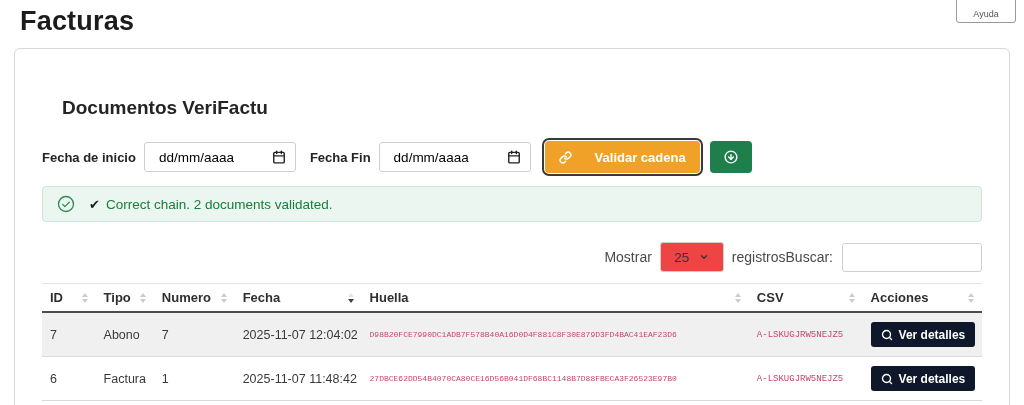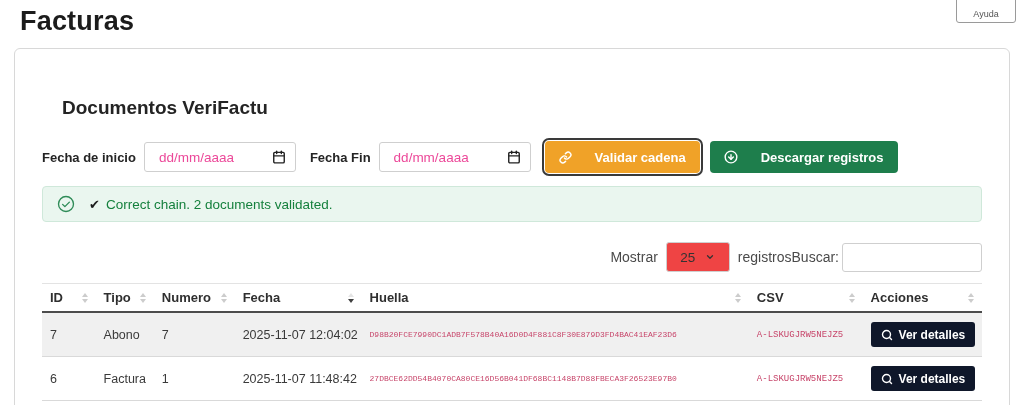--- a/index.html
+++ b/index.html
@@ -17,39 +17,39 @@
   .card { margin:11px 14px 0 14px; border:1px solid #d8d8d8; border-radius:6px;
     background:#fff; padding:0 27px; height:400px; }
 
   .panel-title { font-size:19px; font-weight:700; color:#242424; margin:48px 0 0 20px; }
 
   
   .filter-row { display:flex; align-items:center; margin-top:22px; }
   .field-label { font-size:13px; font-weight:700; color:#242424; margin-right:8px; white-space:nowrap; }
   .date-input { width:152px; height:30px; border:1px solid #cfcfcf; border-radius:3px; background:#fff;
     display:flex; align-items:center; justify-content:space-between; padding:0 9px 0 14px; margin-right:14px; cursor:text; }
-  .date-ph { font-size:13.5px; color:#ec4899; }
+  .date-ph { font-size:13.5px; color:#000000; }
   .btn { display:inline-flex; align-items:center; gap:23px; height:32px; padding:0 14px;
     border-radius:4px; font-size:13px; font-weight:700; color:#fff; cursor:pointer; border:none; white-space:nowrap; }
   .btn-validate { background:#f0a228; outline:2px solid #3a3a3a; outline-offset:1px; margin-right:10px; }
   .btn-download { background:#1e7e4c; }
 
   
   .alert { margin-top:13px; height:36px; background:#eaf6ef; border:1px solid #cfe8da; border-radius:4px;
     display:flex; align-items:center; padding:0 14px; }
   .alert .cicon { display:inline-flex; margin-right:14px; }
   .alert .checkmark { font-size:13px; color:#1b1b1b; margin-right:6px; }
   .alert .atext { font-size:13.5px; color:#15803d; }
 
   
   .controls-row { display:flex; align-items:center; justify-content:flex-end; margin-top:20px; }
   .length-ctl { display:flex; align-items:center; font-size:14px; color:#4a4a4a; margin-left:6px; }
   .length-select { width:64px; height:30px; border:1px solid #cfcfcf; border-radius:3px; margin:0 8px;
     display:flex; align-items:center; justify-content:center; gap:10px; font-size:13.5px; color:#333; cursor:pointer; background:#ef4444; }
-  .search-ctl { display:flex; align-items:center; gap:3px; }
+  .search-ctl { display:flex; align-items:center; gap:9px; }
   .search-label { font-size:14px; color:#4a4a4a; }
   .search-input { width:140px; height:29px; border:1px solid #cfcfcf; border-radius:3px; font-size:13px; padding:0 8px;
     font-family:"Liberation Sans", sans-serif; }
 
   
   table { width:100%; border-collapse:collapse; table-layout:fixed; margin-top:11px; }
   thead th { border-top:1px solid #e3e3e3; border-bottom:2px solid #4c4c4c; padding:6px 8px; height:28px;
     font-size:13px; font-weight:600; color:#2f2f2f; text-align:left; cursor:pointer; }
   .th-inner { display:flex; align-items:center; justify-content:space-between; }
   tbody td { padding:9px 8px; font-size:12.5px; color:#3a3a3a; border-bottom:1px solid #d9d9d9; overflow:hidden; white-space:nowrap; }
@@ -123,21 +123,20 @@
       </button>
 
       <button class="btn btn-download">
         <span style="display:inline-flex;">
           <svg width="14" height="14" viewBox="0 0 24 24" fill="none" stroke="#fff" stroke-width="2.4" stroke-linecap="round" stroke-linejoin="round">
               <circle cx="12" cy="12" r="10"></circle>
               <polyline points="8 12 12 16 16 12"></polyline>
               <line x1="12" y1="8" x2="12" y2="16"></line>
             </svg>
         </span>
-        <span>Descargar registros</span>
       </button>
     </div>
 
     <div class="alert">
       <span class="cicon">
         <svg width="18" height="18" viewBox="0 0 24 24" fill="none" stroke="#2e8b57" stroke-width="1.8" stroke-linecap="round" stroke-linejoin="round">
             <circle cx="12" cy="12" r="10"></circle>
             <polyline points="7.5 12.5 10.5 15.5 16.5 9.5"></polyline>
           </svg>
       </span>

